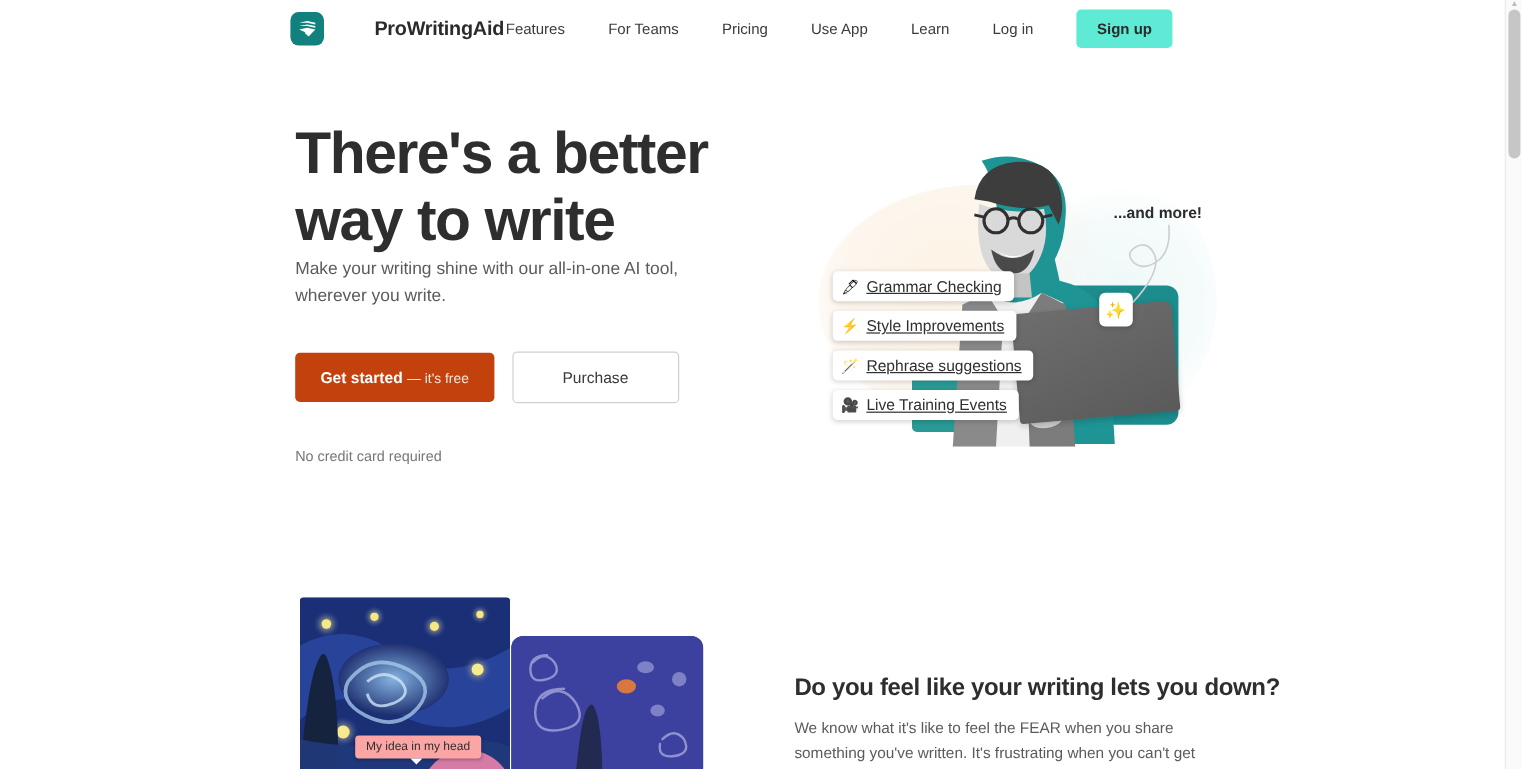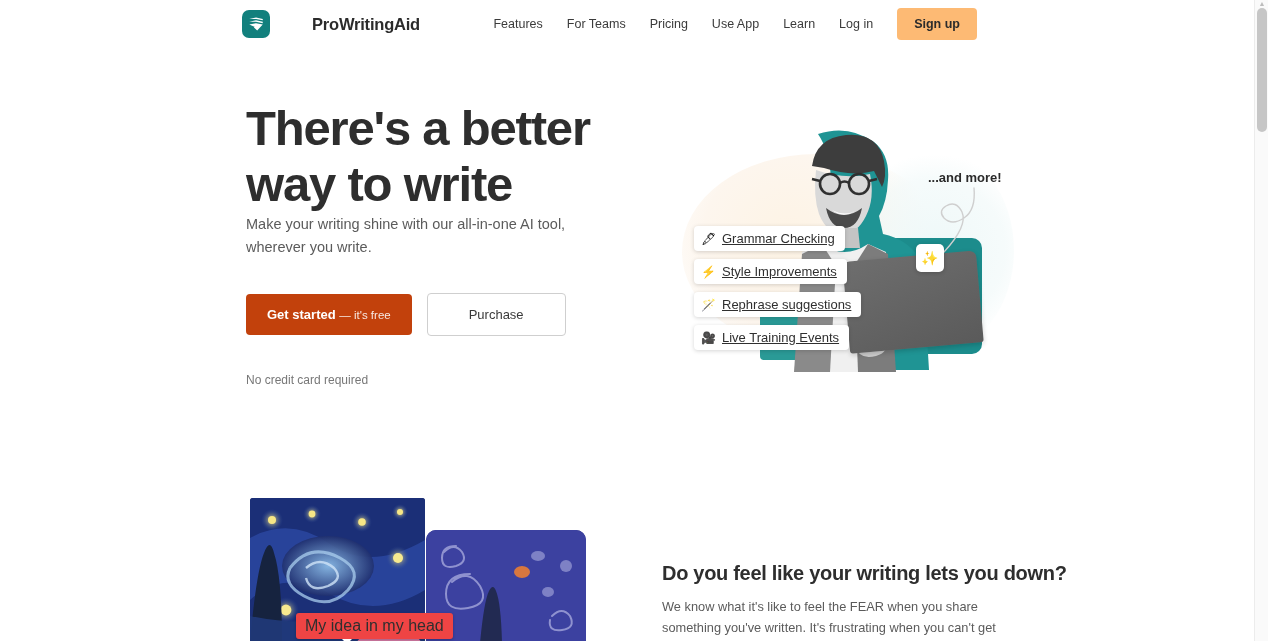--- a/index.html
+++ b/index.html
@@ -44,30 +44,30 @@
   }
   .logo-mark svg{ display:block; }
   .brand-name{
     font-size:16.5px; font-weight:bold; color:#2b2b2b; letter-spacing:-.2px;
     white-space:nowrap;
     margin-left:32px;
   }
 
   .nav{
     position:absolute; right:14px; top:0; height:48px;
-    display:flex; align-items:center; gap:0;
+    display:flex; align-items:center; gap:12px;
     padding-right:263px;
   }
   .nav-link{
     font-size:12.5px; color:#3b3b3b; text-decoration:none;
     padding:6px 12px; white-space:nowrap; cursor:pointer;
   }
   .btn-signup{
     margin-left:12px;
-    background:#fdba74; color:#2b2b2b;
+    background:#5eead4; color:#2b2b2b;
     font-size:12.5px; font-weight:bold;
     border:none; border-radius:4px;
     padding:9px 17px; cursor:pointer; white-space:nowrap;
   }
 
   
   .hero{ position:absolute; top:0; left:4px; width:1254px; height:470px; }
   .hero-copy{ position:absolute; left:242px; top:100px; width:400px; }
   .hero-title{
     font-size:49px; line-height:1.15; font-weight:bold;
@@ -161,22 +161,22 @@
     position:absolute; left:176px; top:32px; width:160px; height:113px;
     border-radius:10px 10px 3px 3px; overflow:hidden;
     background:#3b3f91;
   }
   .pink-blob{
     position:absolute; left:100px; top:127px; width:78px; height:40px;
     background:#d67ba6; border-radius:40px 40px 0 0;
   }
   .tooltip{
     position:absolute; left:46px; top:115px;
-    background:#ef4444; border-radius:3px; padding:4px 9px;
-    font-size:16px; color:#2f2f2f; white-space:nowrap;
+    background:#fca5a5; border-radius:3px; padding:4px 9px;
+    font-size:10px; color:#2f2f2f; white-space:nowrap;
     box-shadow:0 1px 3px rgba(0,0,0,.25);
   }
   .tooltip:after{
     content:""; position:absolute; left:46px; bottom:-5px;
     border-left:5px solid transparent; border-right:5px solid transparent;
     border-top:5px solid #fff;
   }
 
   .section2-copy{ position:absolute; left:662px; top:92px; width:360px; }
   .s2-title{

